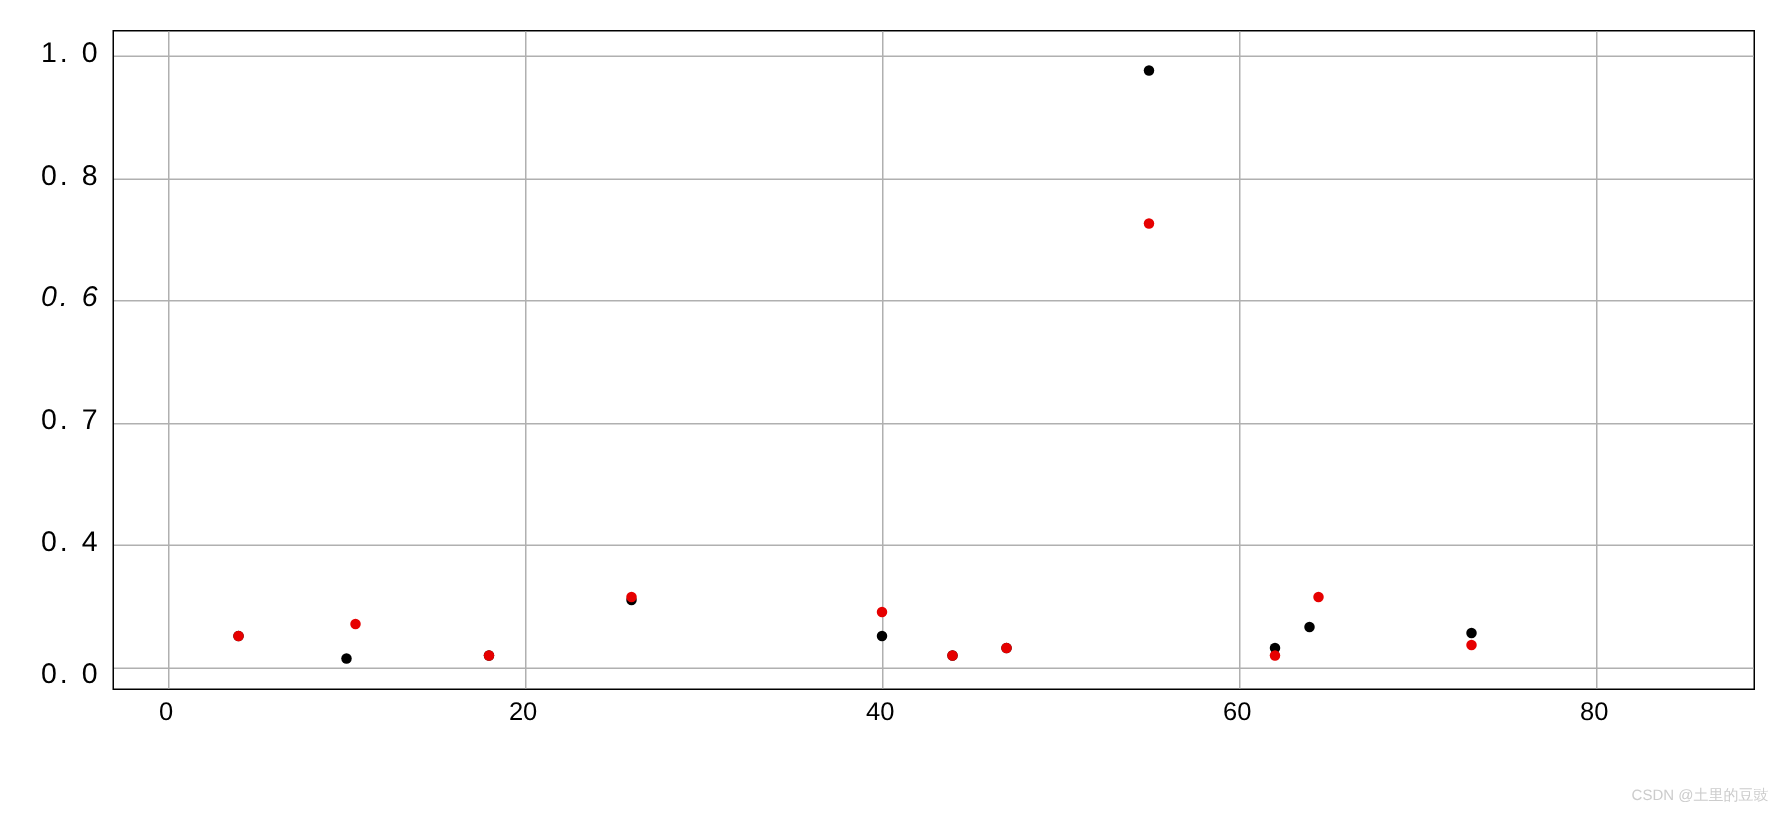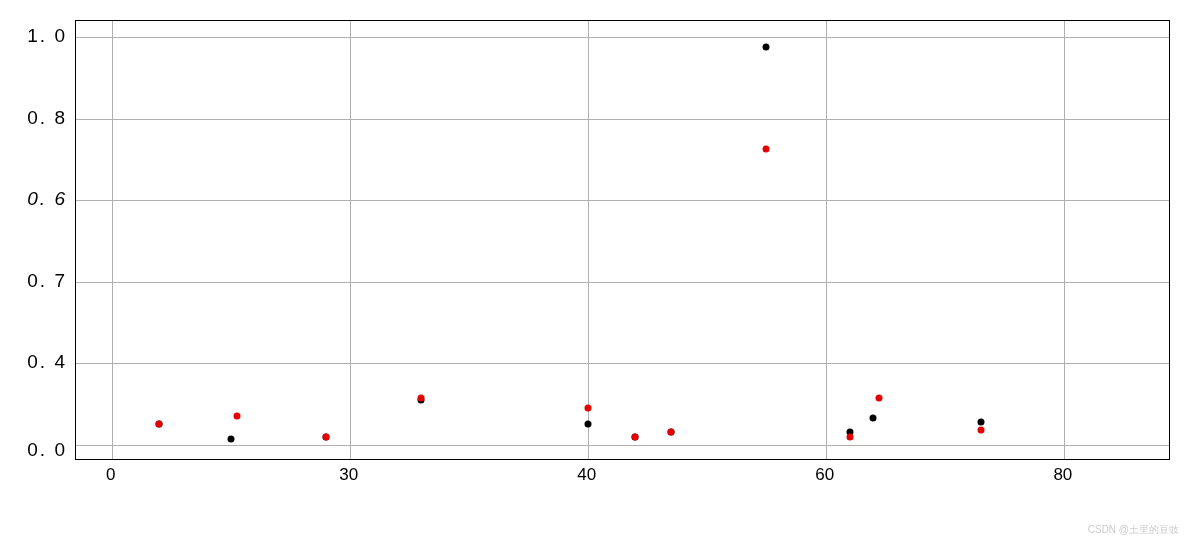--- a/index.html
+++ b/index.html
@@ -117,21 +117,21 @@
       <div class="point red" style="left: 559.402px; top: 415.556px;"></div>
       <div class="point red" style="left: 595.109px; top: 411.481px;"></div>
       <div class="point red" style="left: 690.326px; top: 128.333px;"></div>
       <div class="point red" style="left: 773.641px; top: 415.556px;"></div>
       <div class="point red" style="left: 803.397px; top: 376.852px;"></div>
       <div class="point red" style="left: 904.565px; top: 409.444px;"></div>
     </div>
   <div id="y-ticks"></div>
   <div id="x-ticks"></div>
 <div class="tick-label-x" style="left: 60.7065px;">0</div>
-    <div class="tick-label-x" style="left: 298.75px;">30</div>
+    <div class="tick-label-x" style="left: 298.75px;">20</div>
     <div class="tick-label-x" style="left: 536.793px;">40</div>
     <div class="tick-label-x" style="left: 774.837px;">60</div>
     <div class="tick-label-x" style="left: 1012.88px;">80</div>
     <div class="tick-label-y" style="top: 424px; margin-top: 16px;">0. 0</div>
     <div class="tick-label-y" style="top: 352.222px;">0. 4</div>
     <div class="tick-label-y" style="top: 270.741px;">0. 7</div>
     <div class="tick-label-y" style="top: 189.259px; font-style: italic;">0. 6</div>
     <div class="tick-label-y" style="top: 107.778px; padding-left: 14px;">0. 8</div>
     <div class="tick-label-y" style="top: 26.2963px;">1. 0</div>
   </div>

